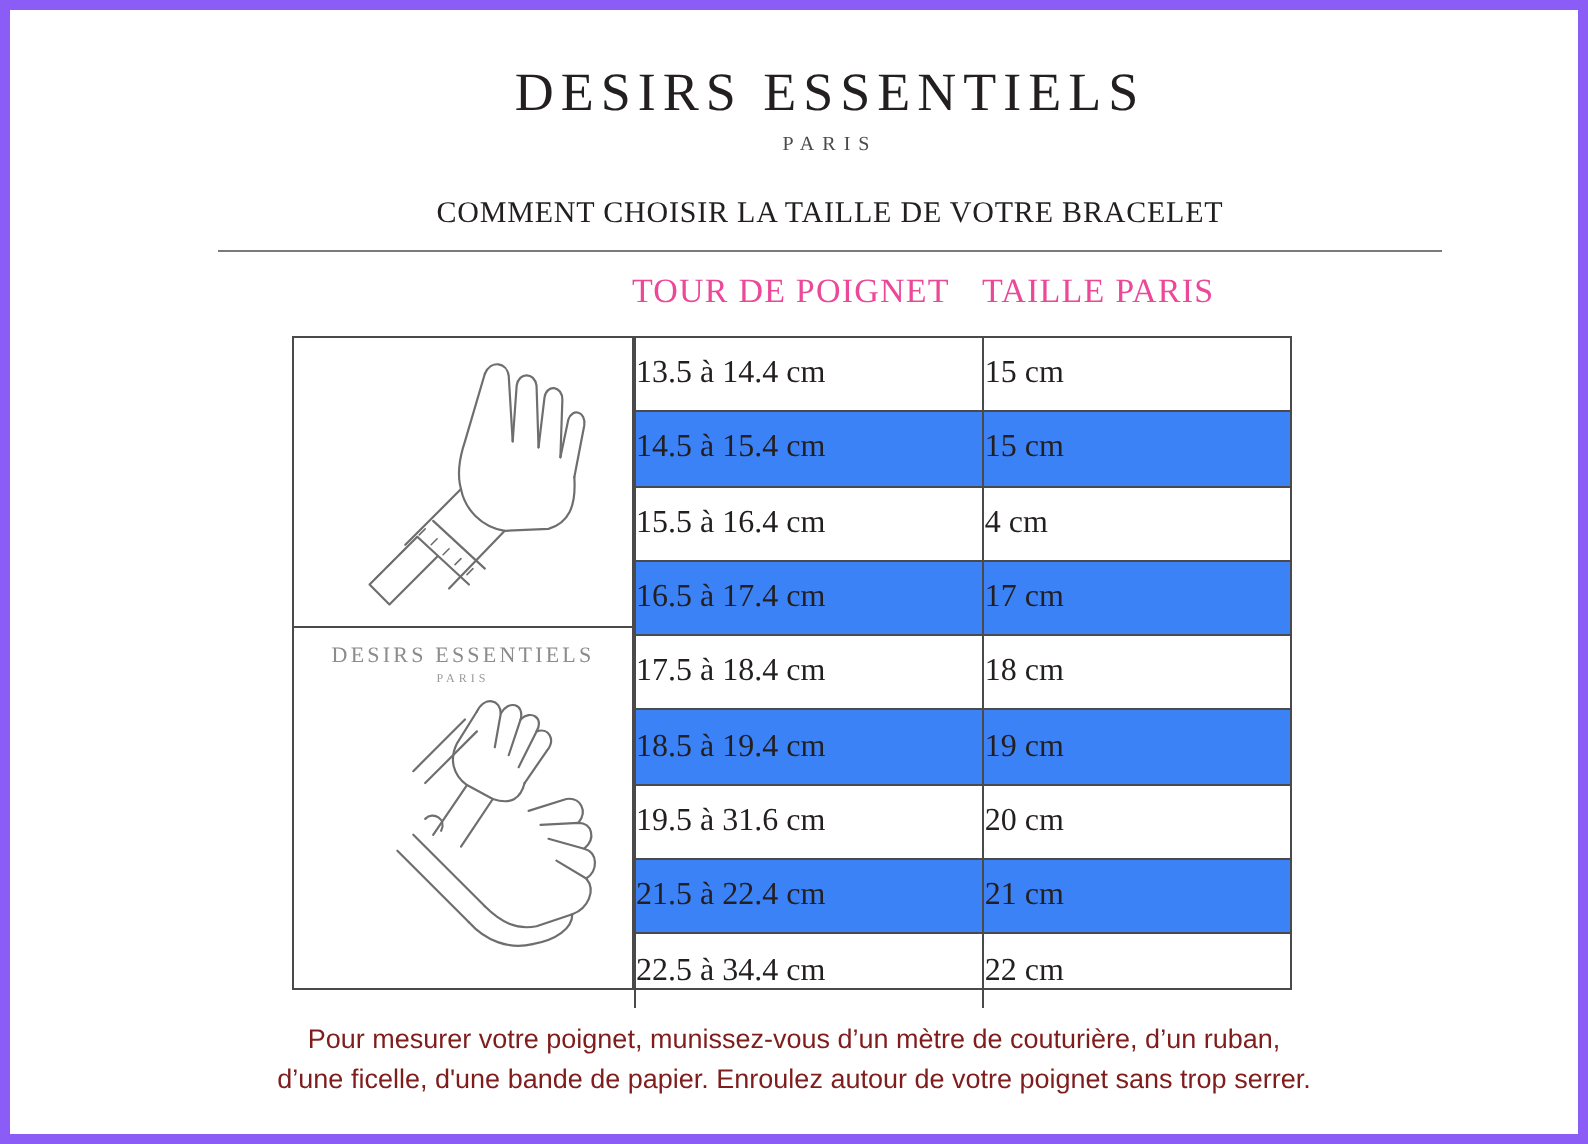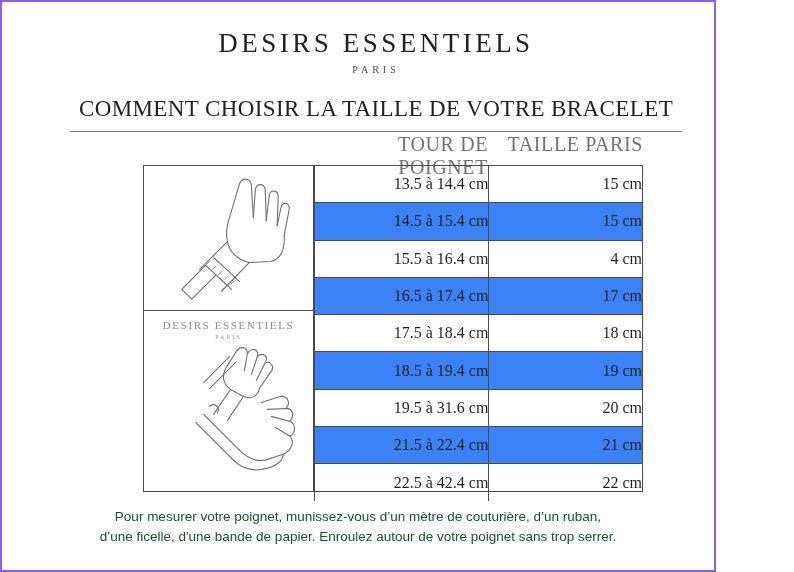--- a/index.html
+++ b/index.html
@@ -9,24 +9,24 @@
   body {
     width: 794px;
     height: 572px;
     background: #ffffff;
     font-family: "Liberation Serif", serif;
     color: #231f20;
     overflow: hidden;
   }
   .page {
     position: relative;
-    width: 716px;
+    width: 794px;
     height: 572px;
     box-sizing: border-box;
-    border: 2px solid #8b5cf6;
+    border: 5px solid #8b5cf6;
     background: #ffffff;
     padding-left: 36px;
   }
 
   
   .brand {
     text-align: center;
     margin-top: 26px;
   }
   .brand-name {
@@ -41,21 +41,21 @@
     font-size: 10px;
     letter-spacing: 4px;
     color: #4a4a4a;
     margin-top: 5px;
   }
 
   
   .doc-title {
     text-align: center;
     font-family: "Liberation Serif", serif;
-    font-size: 23px;
+    font-size: 15px;
     letter-spacing: 0.4px;
     margin-top: 21px;
     color: #231f20;
   }
   .title-rule {
     width: 612px;
     height: 1px;
     background: #7a7a7a;
     margin: 9px auto 0 auto;
   }
@@ -63,24 +63,24 @@
   
   .col-heads {
     position: absolute;
     left: 311px;
     top: 131px;
     width: 330px;
     display: flex;
   }
   .col-head {
     font-family: "Liberation Serif", serif;
-    font-size: 20px;
+    font-size: 17px;
     letter-spacing: 0.6px;
-    text-align: right;
-    color: #737373;
+    text-align: left;
+    color: #ec4899;
   }
   .col-head.first { width: 175px; }
   .col-head.second { width: 155px; }
 
   
   .chart {
     position: absolute;
     left: 141px;
     top: 163px;
     width: 500px;
@@ -134,21 +134,21 @@
   .illus-svg { position: absolute; inset: 0; }
 
   
   .size-table {
     flex: 1;
     border-collapse: collapse;
     table-layout: fixed;
   }
   .size-table td {
     height: 36.3px;
-    text-align: right;
+    text-align: left;
     font-family: "Liberation Serif", serif;
     font-size: 16px;
     color: #231f20;
     border: 1px solid #4a4a4a;
     padding: 0;
   }
   .size-table td.c1 { width: 175px; }
   .size-table td.c2 { width: 154px; }
   .size-table tr.alt td { background: #3b82f6; }
   .size-table tr:first-child td { border-top: none; }
@@ -158,21 +158,21 @@
   
   .footnote {
     position: absolute;
     left: 0;
     top: 505px;
     width: 100%;
     text-align: center;
     font-family: "Liberation Sans", sans-serif;
     font-size: 13.5px;
     line-height: 20px;
-    color: #14532d;
+    color: #7f1d1d;
   }
 </style>
 </head>
 <body>
 
 <div class="page">
 
   <div class="brand">
     <div class="brand-name">DESIRS ESSENTIELS</div>
     <div class="brand-sub">PARIS</div>
@@ -285,21 +285,21 @@
         </tr>
         <tr>
           <td class="c1">19.5 à 31.6 cm</td>
           <td class="c2">20 cm</td>
         </tr>
         <tr class="alt">
           <td class="c1">21.5 à 22.4 cm</td>
           <td class="c2">21 cm</td>
         </tr>
         <tr>
-          <td class="c1">22.5 à 42.4 cm</td>
+          <td class="c1">22.5 à 34.4 cm</td>
           <td class="c2">22 cm</td>
         </tr>
       </tbody>
     </table>
 
   </div>
 
   <div class="footnote">
     <div>Pour mesurer votre poignet, munissez-vous d’un mètre de couturière, d’un ruban,</div>
     <div>d’une ficelle, d'une bande de papier. Enroulez autour de votre poignet sans trop serrer.</div>

